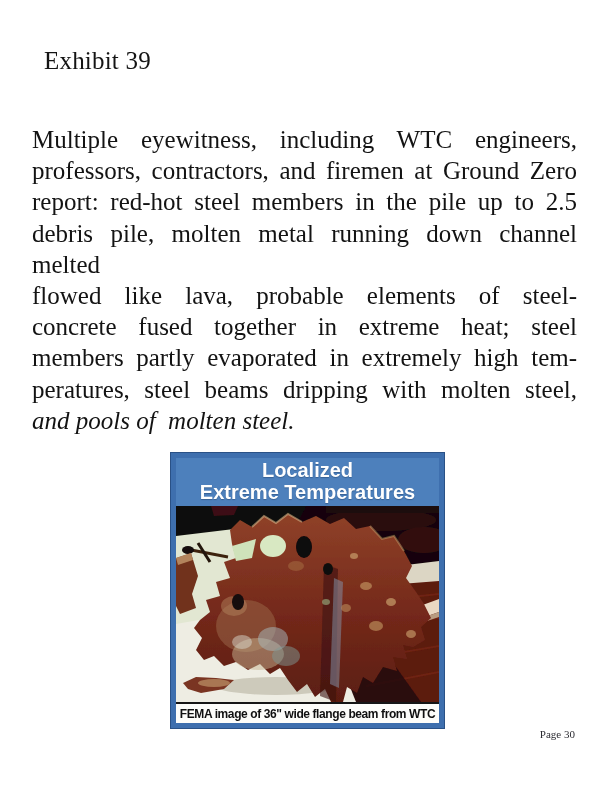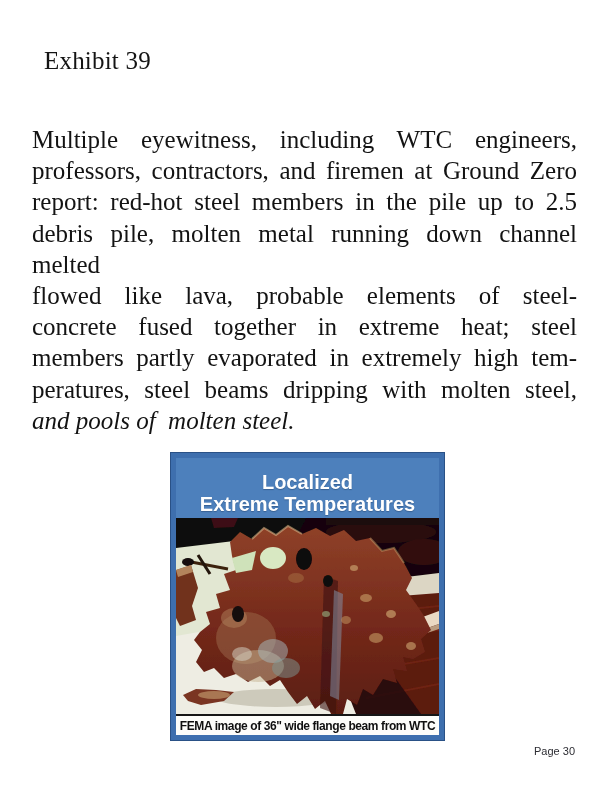--- a/index.html
+++ b/index.html
@@ -45,41 +45,41 @@
     background: #ffffff;
   }
   .fig-header {
     background: #4d80bc;
     color: #ffffff;
     font-family: "Liberation Sans", sans-serif;
     font-weight: bold;
     text-align: center;
     font-size: 20px;
     line-height: 21.5px;
-    padding: 14px 0 3px;
+    padding: 2px 0 3px;
     text-shadow: 0 1px 1px rgba(30,60,100,.45);
   }
   .fig-photo { line-height: 0; }
   .fig-photo svg { display: block; }
   .fig-caption {
     border-top: 2px solid #161616;
     background: #fdfdfa;
     font-family: "Liberation Sans", sans-serif;
     font-weight: bold;
     font-size: 12px;
     letter-spacing: -0.4px;
     text-align: center;
     padding: 3px 0 2px;
     color: #101010;
   }
   .page-number {
     position: absolute;
-    top: 745px;
+    top: 728px;
     right: 34px;
-    font-family: Liberation Sans, sans-serif;
+    font-family: Liberation Serif, serif;
     font-size: 11px;
     color: #2d2d33;
   }
 </style>
 </head>
 <body>
 
 <div class="page">
 
   <h1 class="heading">Exhibit 39</h1>

